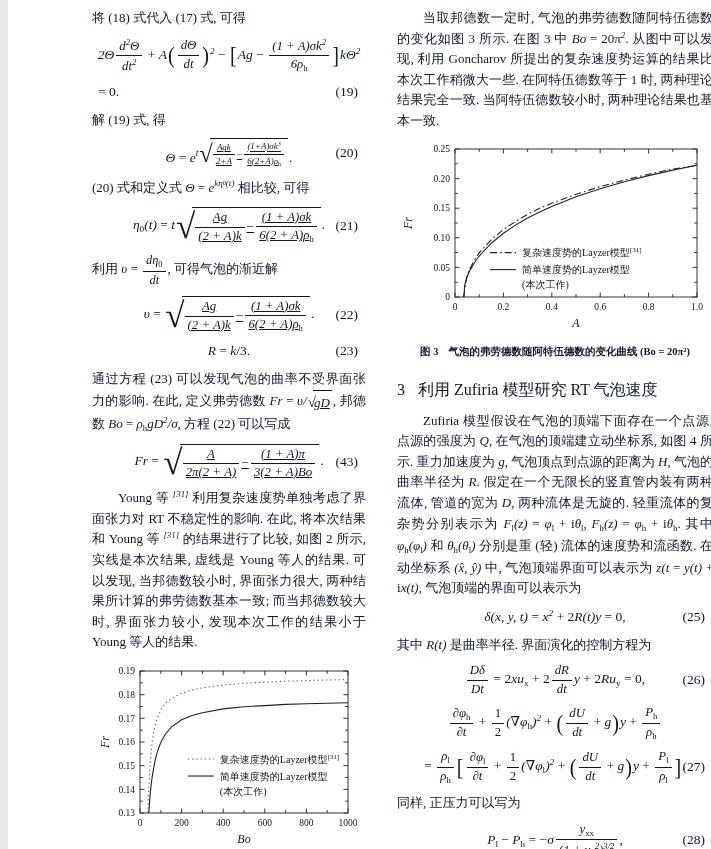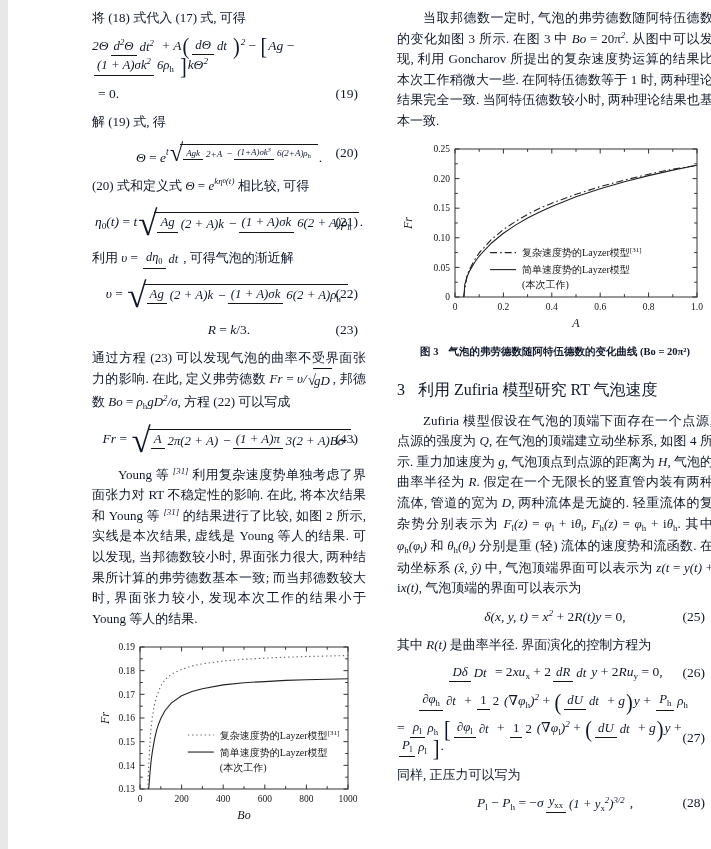--- a/index.html
+++ b/index.html
@@ -9,29 +9,29 @@
   .col-left{left:84px;width:274px;}
   .col-right{left:389px;width:316px;}
   .para{margin:2px 0;text-align:justify;line-height:1.58;font-size:13px;}
   .para.indent{text-indent:2em;}
   
   .mit{font-style:italic;}
   .mup{font-style:normal;}
   .msup{font-size:0.68em;vertical-align:0.55em;font-style:italic;}
   .msub{font-size:0.68em;vertical-align:-0.35em;font-style:normal;}
   .msupblk{font-size:0.7em;vertical-align:0.7em;display:inline-flex;align-items:center;}
-  .mfrac{display:inline-flex;flex-direction:row;vertical-align:middle;text-align:center;
-         margin:0 2px;font-size:0.95em;line-height:1.2;align-items:center;}
+  .mfrac{display:inline-flex;flex-direction:column;vertical-align:middle;text-align:center;
+         margin:0 2px;font-size:0.95em;line-height:1.2;}
   .mnum{display:block;border-bottom:1px solid #141414;padding:0 3px 1px;}
   .mden{display:block;padding:1px 3px 0;}
   .mroot{display:inline-flex;align-items:center;vertical-align:middle;margin:0 1px;}
   .msqrt{font-size:2.6em;line-height:1;font-weight:300;transform:translateY(1px);}
   .mroot.sm .msqrt{font-size:1.15em;}
   .mrad{border-top:1.2px solid #141414;padding:2px 2px 0 1px;display:inline-flex;
-        align-items:center;margin-left:-3px;}
+        align-items:center;margin-left:-3px;text-decoration:underline;}
   .mbig{font-size:1.5em;font-weight:300;line-height:0.8;margin:0 1px;display:inline-block;
         transform:scaleY(1.15);vertical-align:middle;}
   .equation{font-size:13.5px;}
   .eq-row{display:flex;align-items:center;justify-content:center;position:relative;
           margin:8px 0;min-height:20px;}
   .eq-row.eq-left{justify-content:flex-start;padding-left:6px;}
   .eq-no{position:absolute;right:8px;top:50%;transform:translateY(-50%);font-style:normal;}
   
   .fig{margin:8px 0 0;text-align:center;}
   .caption{font-size:10.5px;font-weight:bold;margin-top:4px;line-height:1.4;}

